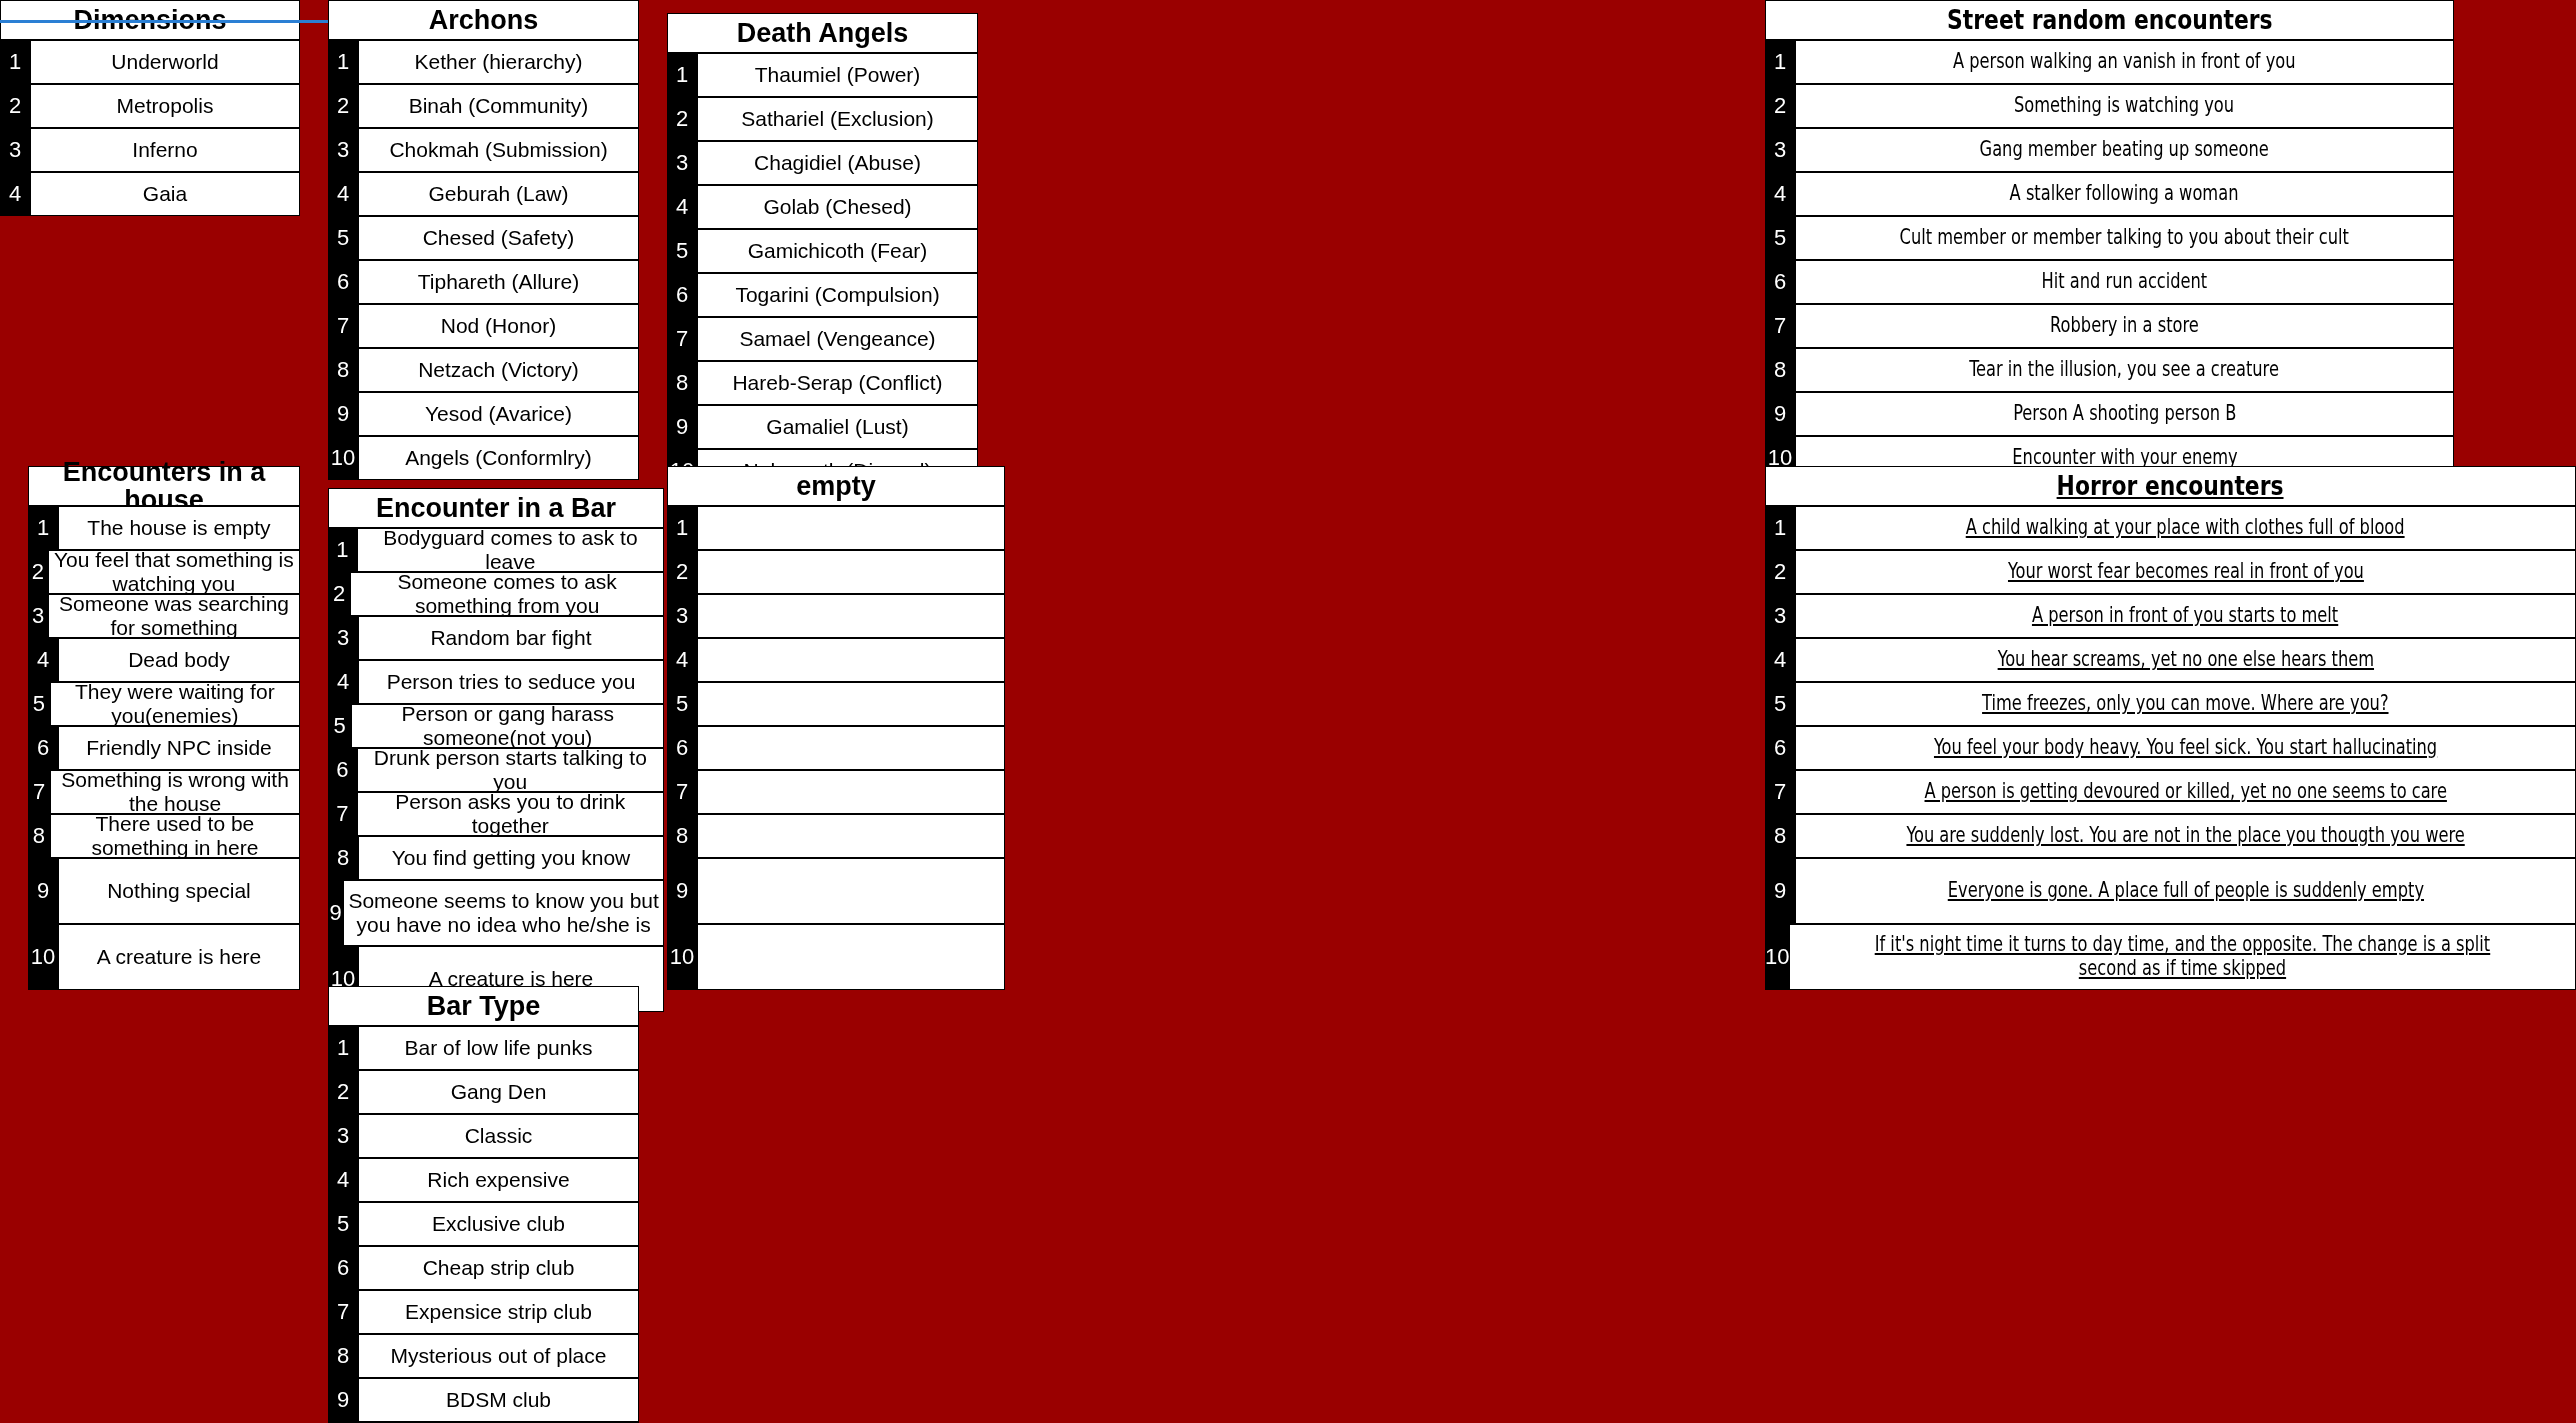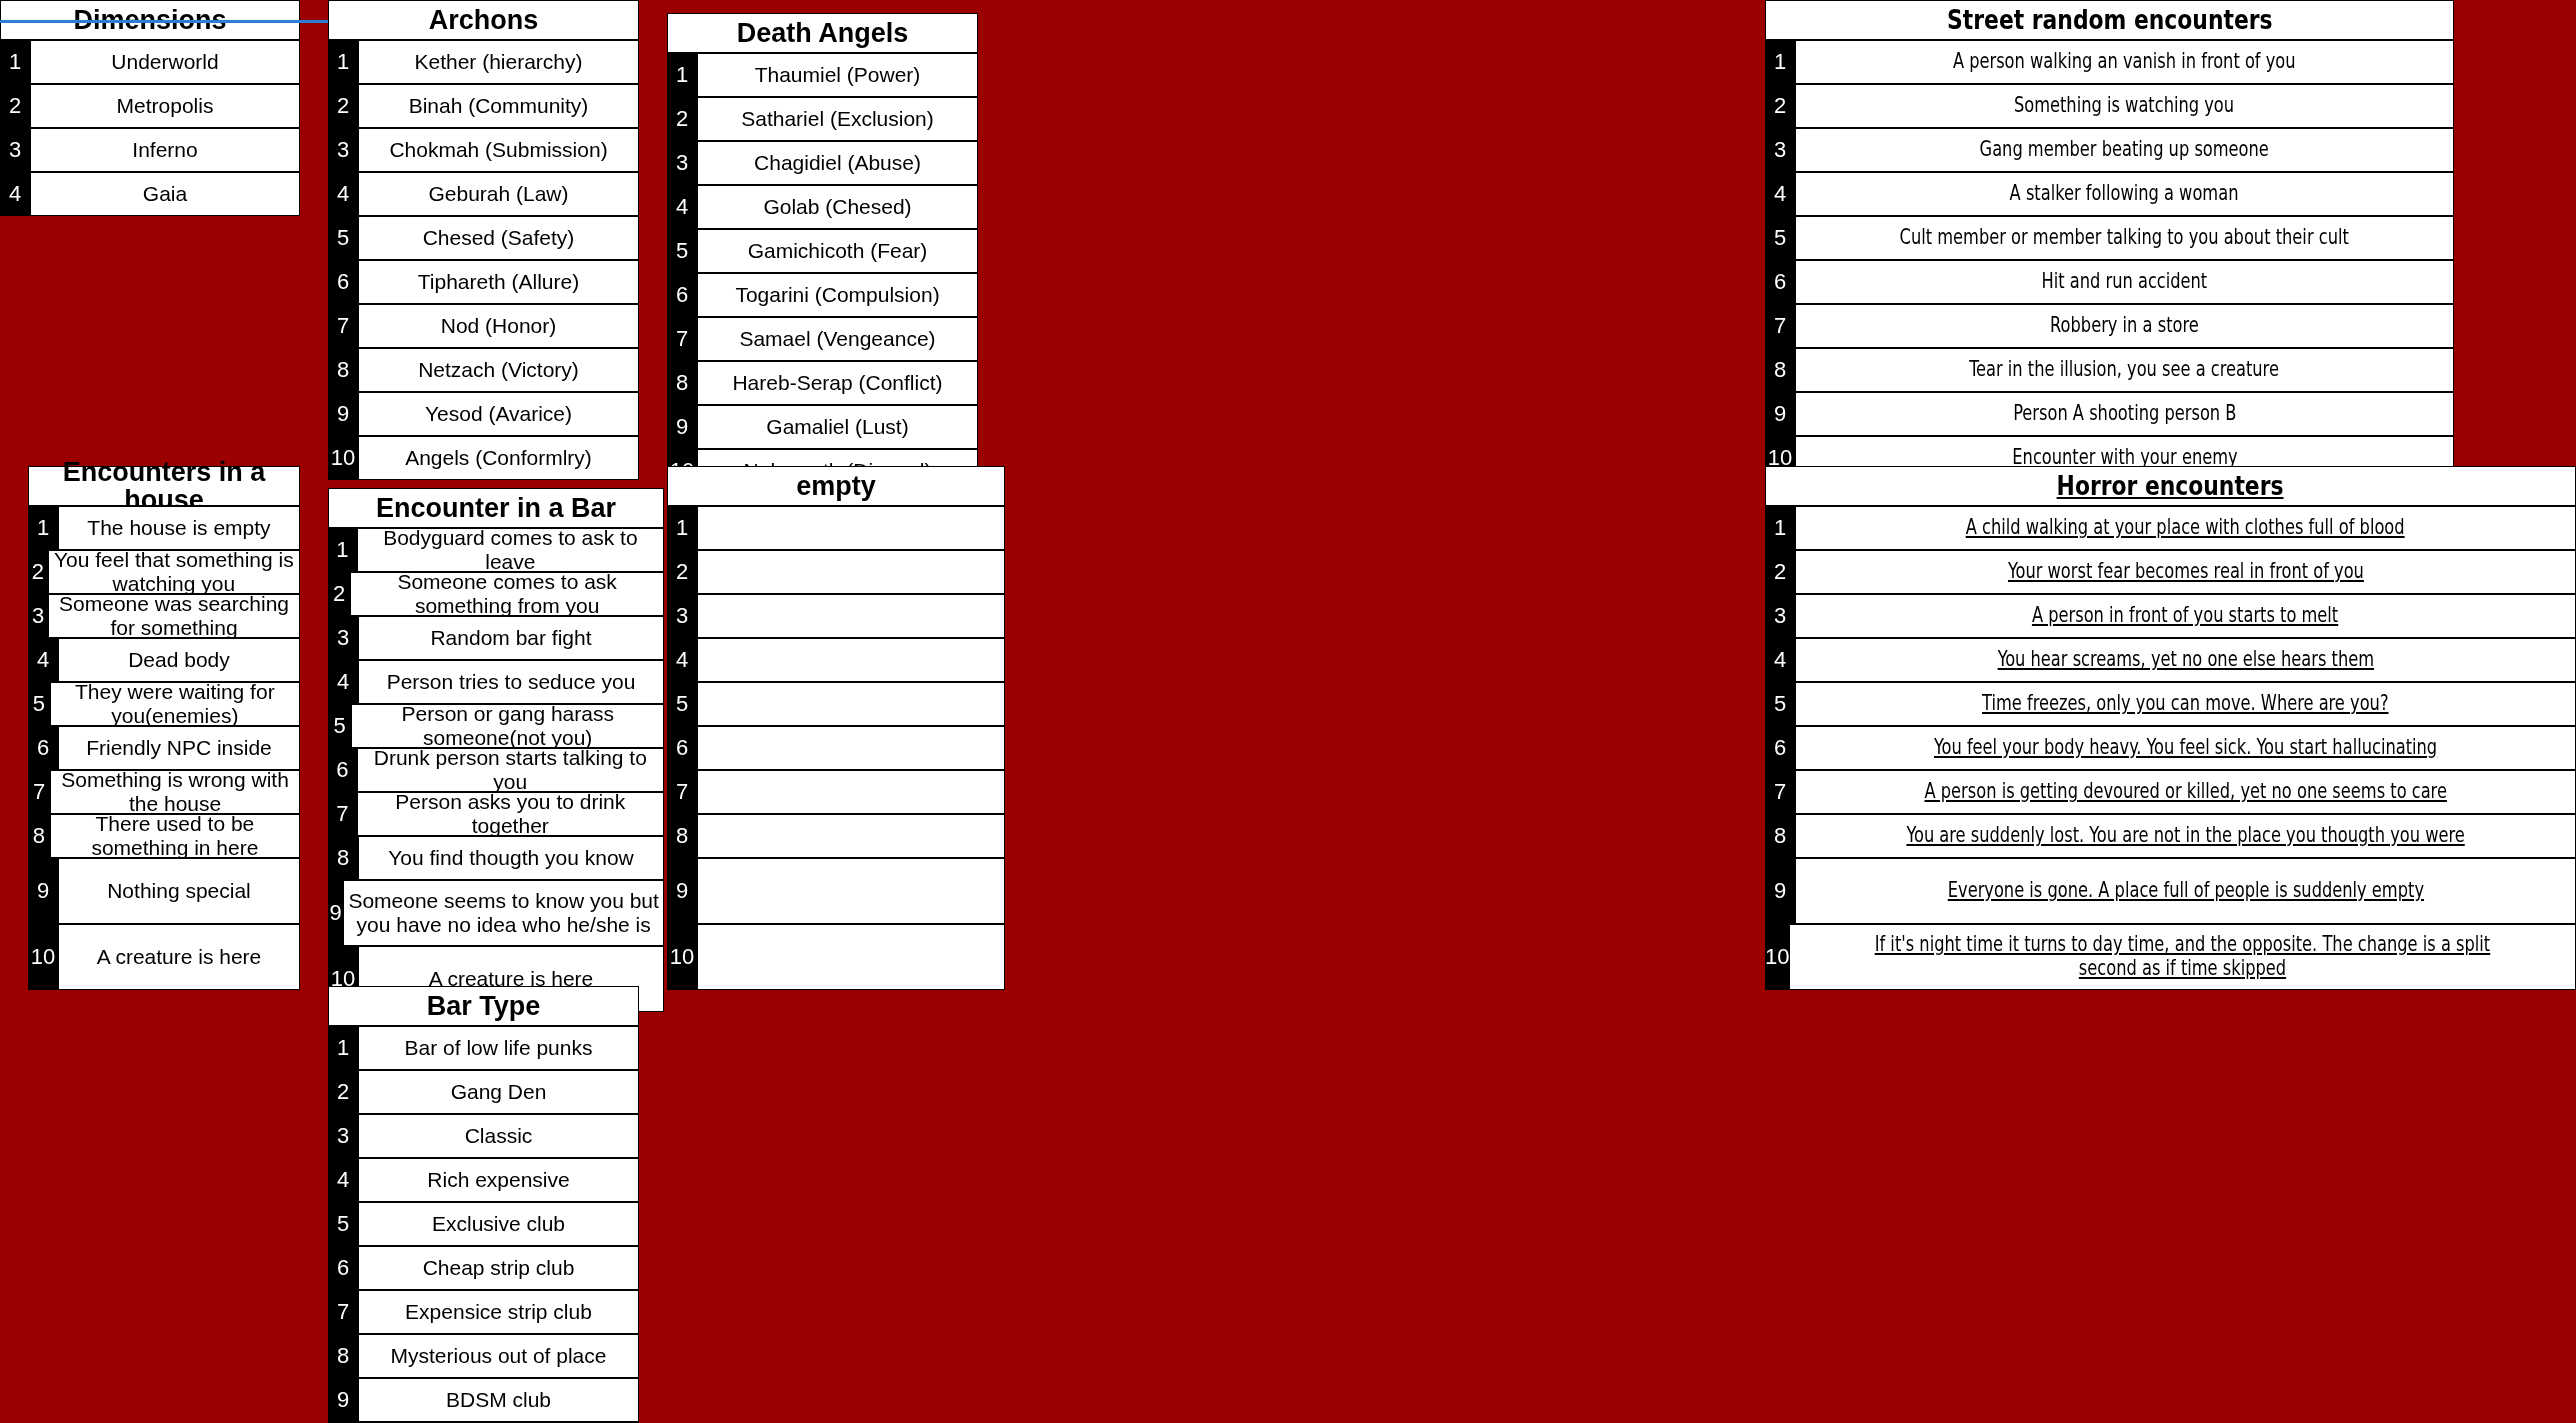--- a/index.html
+++ b/index.html
@@ -347,21 +347,21 @@
       <div class="row">
           <div class="idx">6</div>
           <div class="cell">Drunk person starts talking to you</div>
         </div>
       <div class="row">
           <div class="idx">7</div>
           <div class="cell">Person asks you to drink together</div>
         </div>
       <div class="row">
           <div class="idx">8</div>
-          <div class="cell">You find thougth you know</div>
+          <div class="cell">You find getting you know</div>
         </div>
       <div class="row" style="height:66px;">
           <div class="idx">9</div>
           <div class="cell">Someone seems to know you but you have no idea who he/she is</div>
         </div>
       <div class="row" style="height:66px;">
           <div class="idx">10</div>
           <div class="cell">A creature is here</div>
         </div>
     </div>

